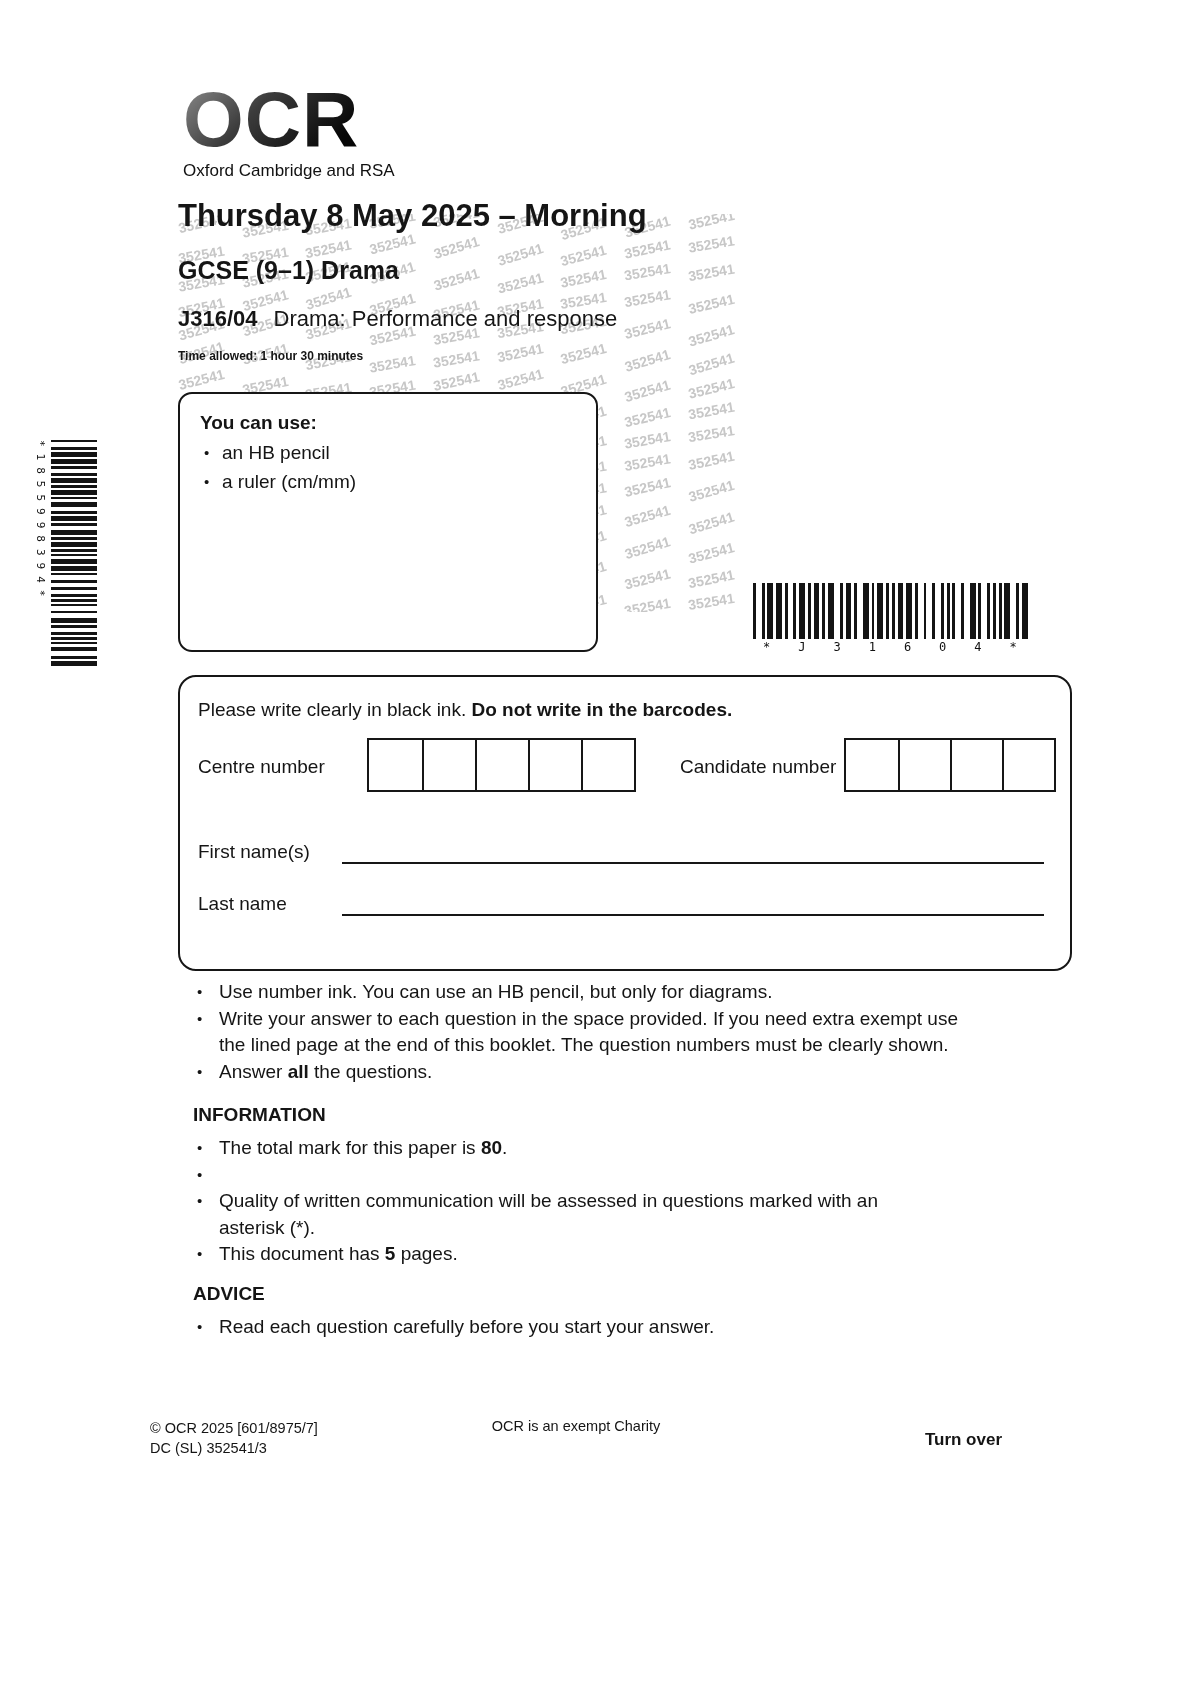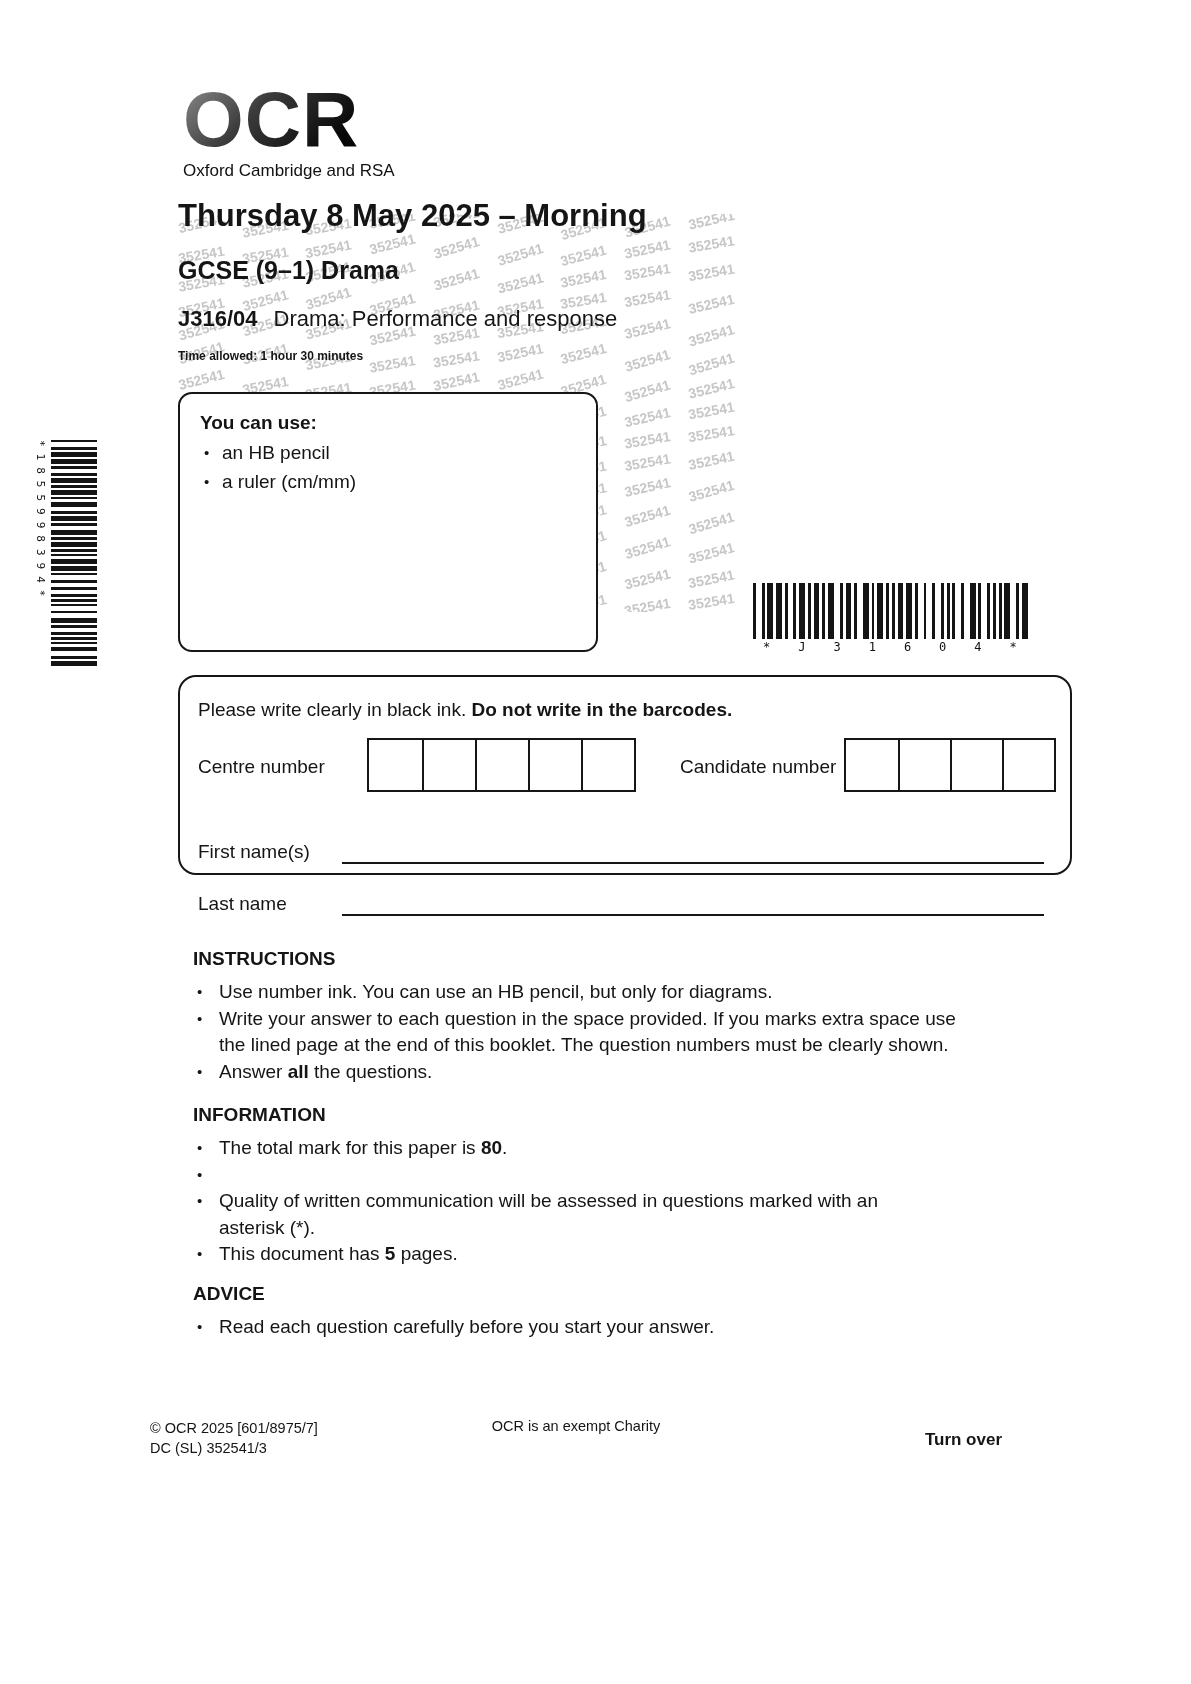--- a/index.html
+++ b/index.html
@@ -58,21 +58,21 @@
   .right-barcode{
     position:absolute; left:753px; top:583px; width:278px; z-index:2; background:#fff;
   }
   .right-barcode .bars{ width:278px; height:56px; display:flex; flex-direction:row; }
   .rb-label{
     font-family:"DejaVu Sans Mono", monospace; font-size:12px; color:#111;
     letter-spacing:28px; padding-left:10px; margin-top:1px; white-space:nowrap;
   }
   
   .cand-box{
-    left:178px; top:675px; width:894px; height:200px; z-index:3;
+    left:178px; top:675px; width:894px; height:296px; z-index:3;
     background:#fff; border:2px solid #161616; border-radius:18px;
     font-size:19px;
   }
   .cand-box .notice{ position:absolute; left:18px; top:22px; }
   .cand-label{ position:absolute; font-size:19px; }
   .centre-label{ left:18px; top:79px; }
   .cand-num-label{ left:500px; top:79px; }
   .numrow{ position:absolute; display:flex; border:2px solid #161616; background:#fff; }
   .centre-cells{ left:187px; top:61px; }
   .cand-cells{ left:664px; top:61px; }
@@ -338,21 +338,21 @@
 
   <div class="section sec-instructions">
     <div class="sec-head">INSTRUCTIONS</div>
     <ul class="blist">
       <li>
         <span class="mark">•</span>
         <span class="txt"><span>Use number ink. You can use an HB pencil, but only for diagrams.</span><b></b><span></span></span>
       </li>
       <li>
         <span class="mark">•</span>
-        <span class="txt"><span>Write your answer to each question in the space provided. If you marks extra space use
+        <span class="txt"><span>Write your answer to each question in the space provided. If you need extra exempt use
 the lined page at the end of this booklet. The question numbers must be clearly shown.</span><b></b><span></span></span>
       </li>
       <li>
         <span class="mark">•</span>
         <span class="txt"><span>Answer </span><b>all</b><span> the questions.</span></span>
       </li>
     </ul>
   </div>
 
   <div class="section sec-information">

